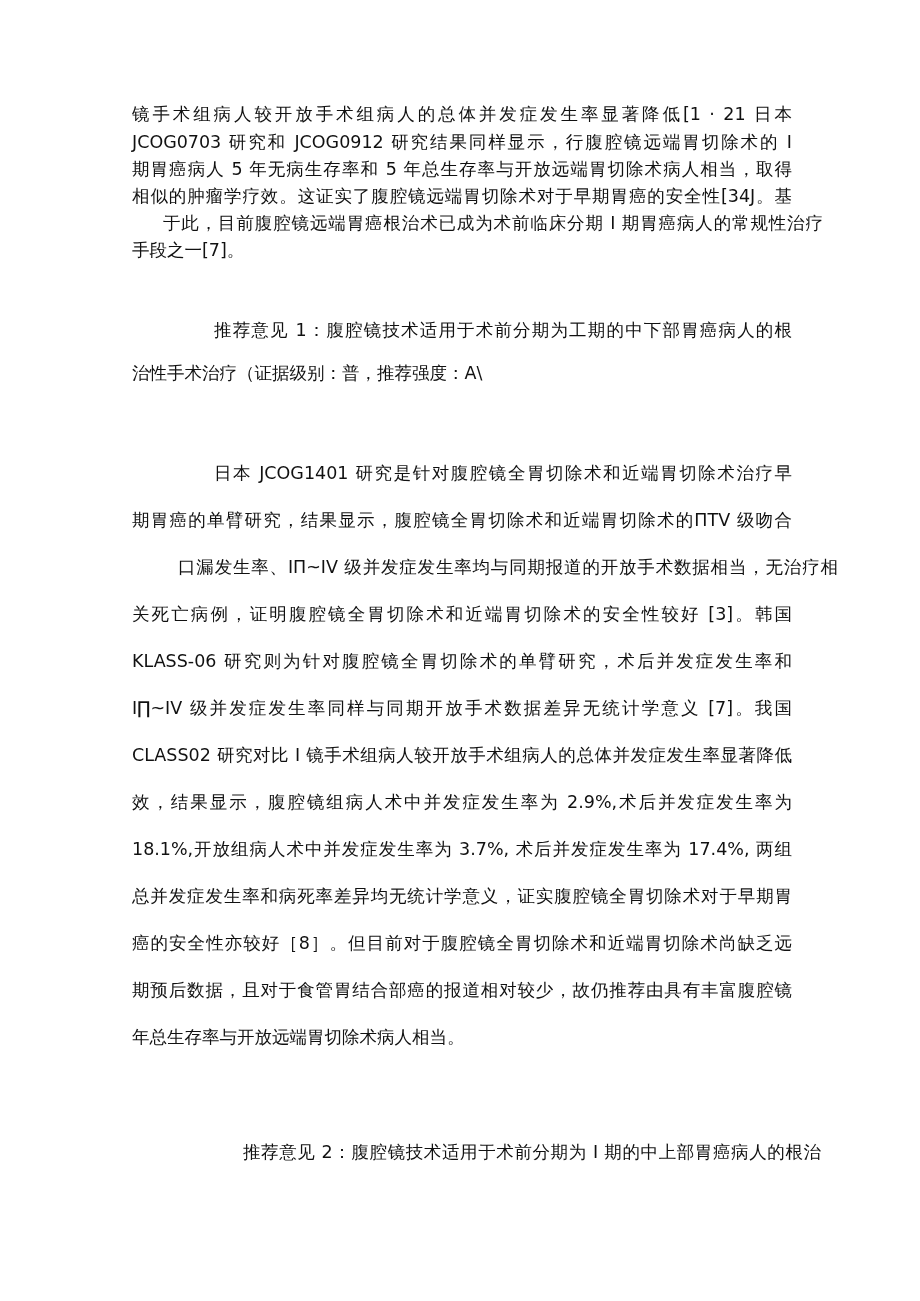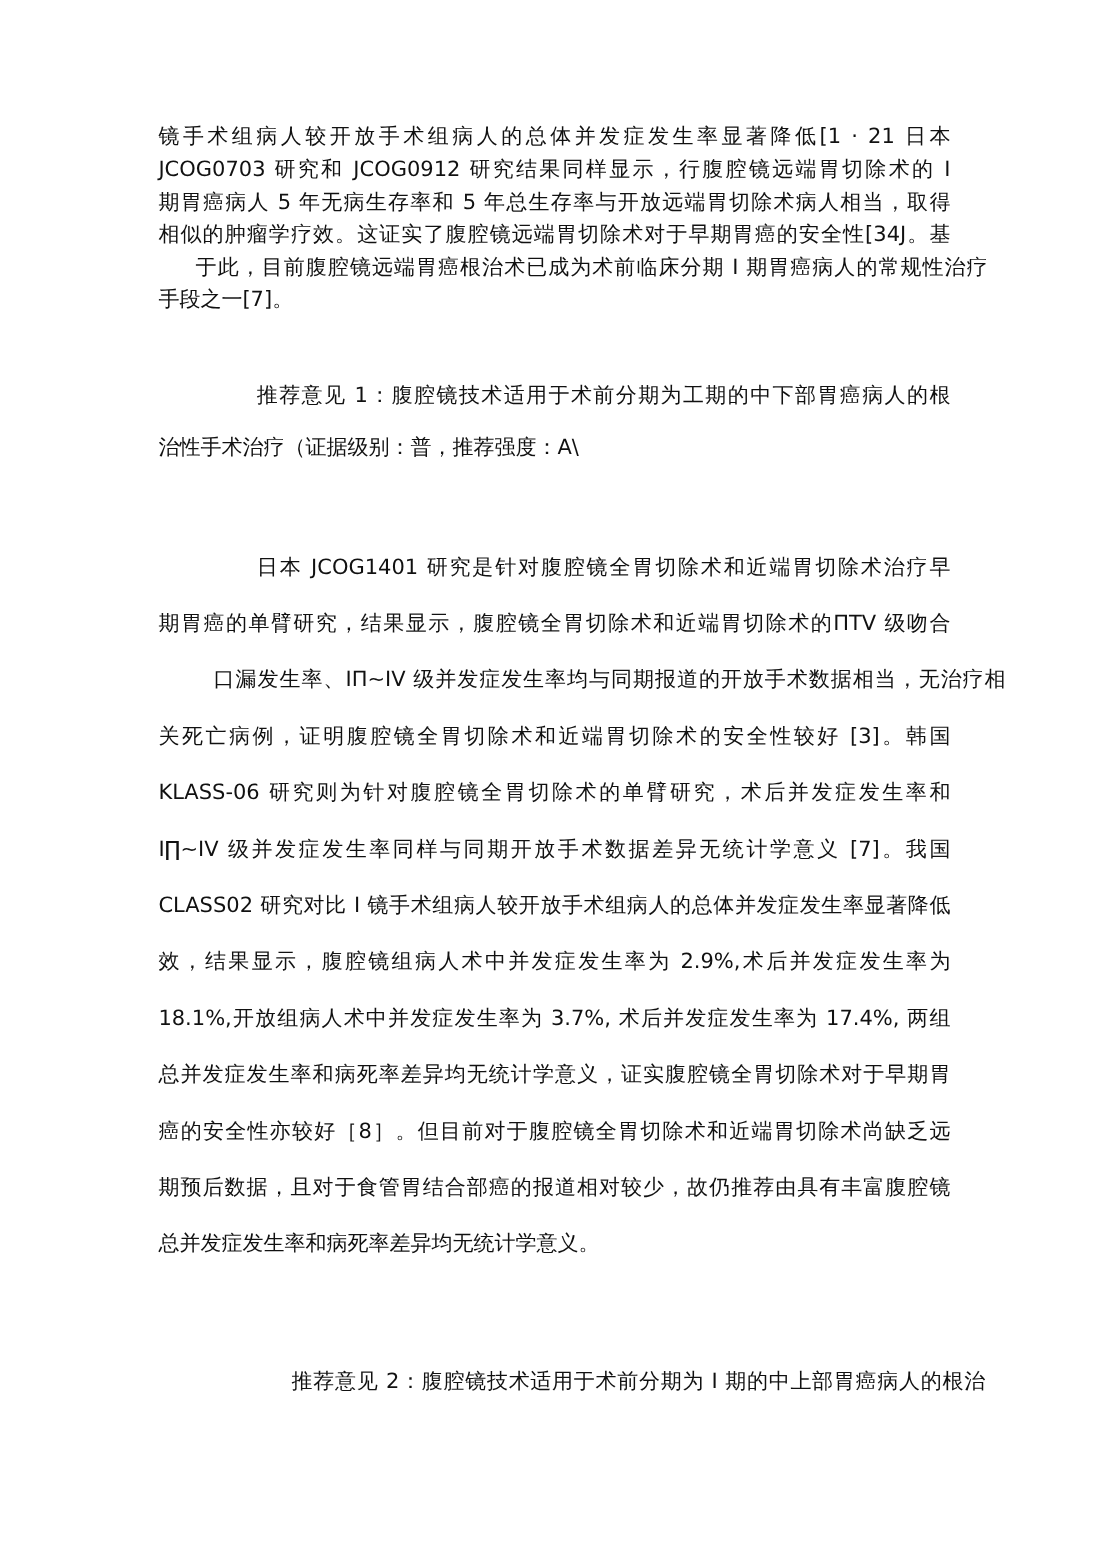--- a/index.html
+++ b/index.html
@@ -63,20 +63,20 @@
     <div class="line" style="top:556px;margin-left:46px;">口漏发生率、IΠ~IV 级并发症发生率均与同期报道的开放手术数据相当，无治疗相</div>
     <div class="line" style="top:603px;">关死亡病例，证明腹腔镜全胃切除术和近端胃切除术的安全性较好 [3]。韩国</div>
     <div class="line" style="top:650px;">KLASS-06 研究则为针对腹腔镜全胃切除术的单臂研究，术后并发症发生率和</div>
     <div class="line" style="top:697px;">I∏~IV 级并发症发生率同样与同期开放手术数据差异无统计学意义 [7]。我国</div>
     <div class="line" style="top:744px;">CLASS02 研究对比 I 镜手术组病人较开放手术组病人的总体并发症发生率显著降低</div>
     <div class="line" style="top:791px;">效，结果显示，腹腔镜组病人术中并发症发生率为 2.9%,术后并发症发生率为</div>
     <div class="line" style="top:838px;">18.1%,开放组病人术中并发症发生率为 3.7%, 术后并发症发生率为 17.4%, 两组</div>
     <div class="line" style="top:885px;">总并发症发生率和病死率差异均无统计学意义，证实腹腔镜全胃切除术对于早期胃</div>
     <div class="line" style="top:932px;">癌的安全性亦较好［8］。但目前对于腹腔镜全胃切除术和近端胃切除术尚缺乏远</div>
     <div class="line" style="top:979px;">期预后数据，且对于食管胃结合部癌的报道相对较少，故仍推荐由具有丰富腹腔镜</div>
-    <div class="line last" style="top:1026px;">总并发症发生率和病死率差异均无统计学意义。</div>
+    <div class="line last" style="top:1026px;">年总生存率与开放远端胃切除术病人相当。</div>
   </div>
 
   <div>
     <div class="line indent" style="top:1141px;margin-left:29px;">推荐意见 2：腹腔镜技术适用于术前分期为 I 期的中上部胃癌病人的根治</div>
   </div>
 
 </div>
 
 </body></html>

